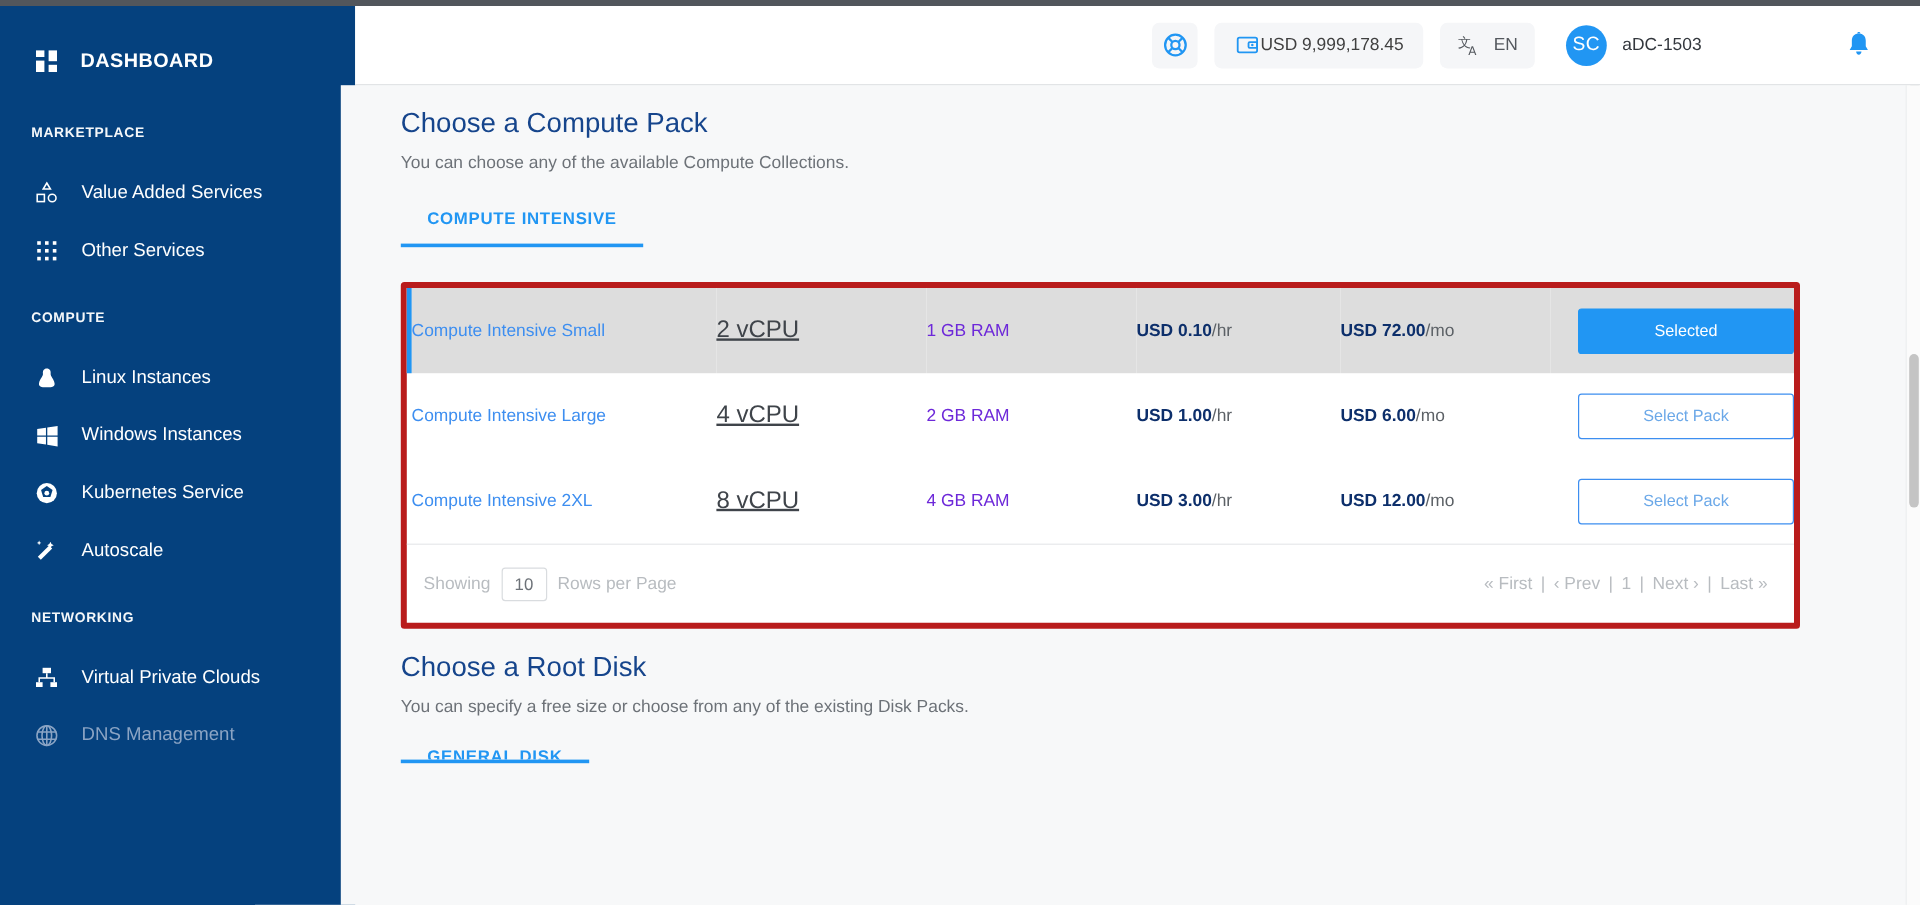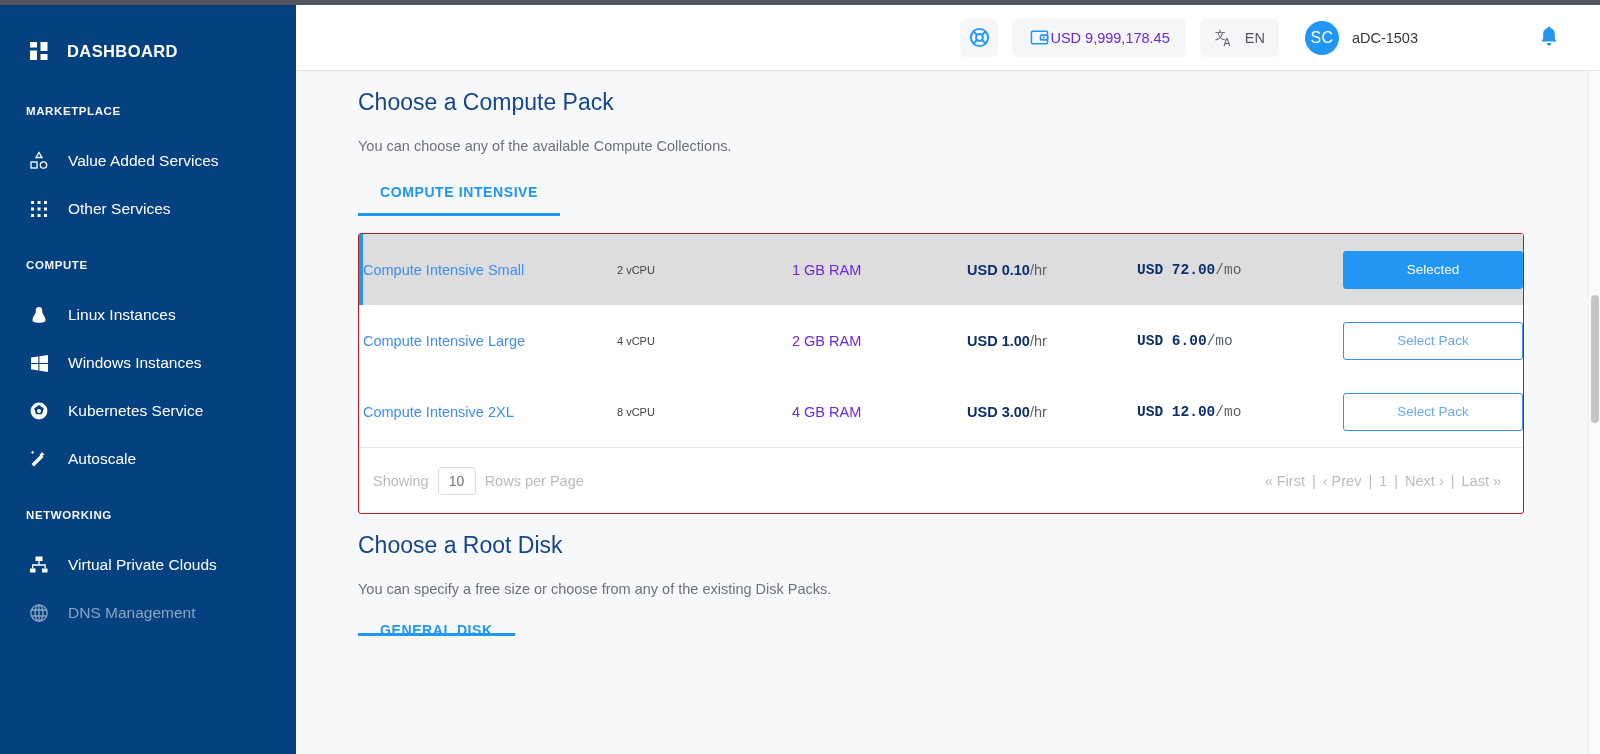--- a/index.html
+++ b/index.html
@@ -108,21 +108,21 @@
     background: #f5f6f8;
     border-radius: 6px;
     display: flex; align-items: center;
     cursor: pointer;
     margin-left: 14px;
   }
   .hdr-btn.square { width: 38px; justify-content: center; }
   .hdr-btn.wallet { padding: 0 16px; }
   .hdr-btn.lang { padding: 0 14px; }
   .hdr-amount {
-    font-size: 14.5px; color: #6d28d9; margin-left: 0;
+    font-size: 14.5px; color: #404040; margin-left: 0;
     white-space: nowrap;
   }
   .hdr-lang {
     font-size: 14.5px; color: #54585e; margin-left: 9px;
   }
   .user-chip {
     display: flex; align-items: center;
     margin-left: 26px; cursor: pointer;
   }
   .avatar {
@@ -136,74 +136,74 @@
     font-size: 14.5px; color: #33373d; margin-left: 13px;
     white-space: nowrap;
   }
   .bell-wrap {
     margin-left: 120px; cursor: pointer;
     display: flex; align-items: center;
   }
 
   
   .content {
-    position: absolute; top: 71px; left: 308px;
+    position: absolute; top: 71px; left: 284px;
     width: 1292px; height: 683px;
     background: #f7f8f9;
     overflow: hidden;
     padding: 0 0 0 50px;
   }
   .section-title {
     font-size: 23px; color: #16458c; font-weight: 400;
     margin-top: 18px;
   }
   .section-sub {
-    font-size: 14.5px; color: #6d7278; margin-top: 22px;
+    font-size: 14.5px; color: #6d7278; margin-top: 12px;
   }
 
   .tabs {
     margin-top: 30px;
     border-bottom: 1px solid transparent;
     display: flex;
     width: 1166px;
   }
   .tab {
     font-size: 14px; font-weight: 700; color: #2196f3;
     letter-spacing: 0.6px;
     padding: 0 22px 13px 22px;
     border-bottom: 3px solid #2196f3;
     cursor: pointer;
     white-space: nowrap;
   }
 
   .card {
-    margin-top: 16px;
+    margin-top: 28px;
     width: 1166px;
     background: #ffffff;
-    border: 1px solid #b91c1c;
+    border: 5px solid #b91c1c;
     border-radius: 3px;
   }
 
   table.packs { width: 100%; border-collapse: collapse; }
   table.packs tr { height: 71px; }
   table.packs tr.selected { background: #dddddd; }
   table.packs td { vertical-align: middle; padding: 0; }
 
   .accent-cell { width: 4px; padding: 0; }
   tr.selected .accent-bar {
     display: block; width: 4px; height: 71px; background: #2196f3;
   }
   .accent-bar { display: block; width: 4px; height: 71px; background: transparent; }
 
   .td-name { padding-left: 14px; width: 254px; }
   .pack-name { font-size: 14.5px; color: #3d8ef0; cursor: pointer; }
-  .td-cpu { width: 175px; font-size: 11px; color: #3f444a; }
+  .td-cpu { width: 175px; font-size: 20px; color: #3f444a; text-decoration: underline; }
   .td-ram { width: 175px; font-size: 14.5px; color: #6d28d9; }
   .td-hr  { width: 170px; }
-  .td-mo  { width: 175px; font-family: Liberation Mono, monospace; }
+  .td-mo  { width: 175px; }
   .price-main { font-size: 14.5px; font-weight: 700; color: #0d2f6b; }
   .price-unit { font-size: 14.5px; font-weight: 400; color: #5c6166; }
   .td-action { padding-right: 14px; text-align: right; }
 
   .btn-pack {
     width: 180px; height: 38px;
     border-radius: 3px;
     font-size: 13.5px;
     display: inline-flex; align-items: center; justify-content: center;
     cursor: pointer;

